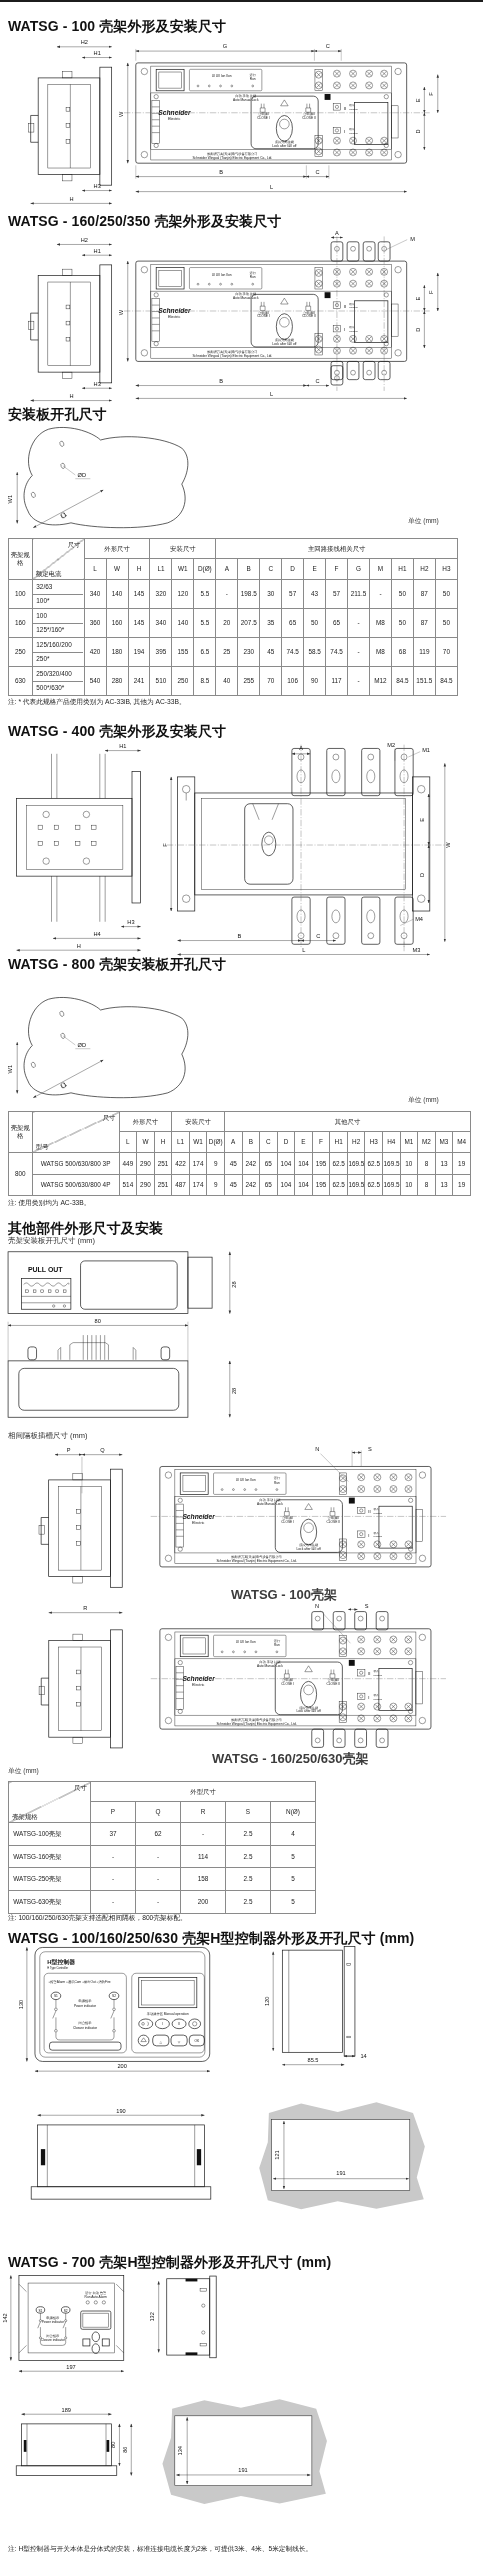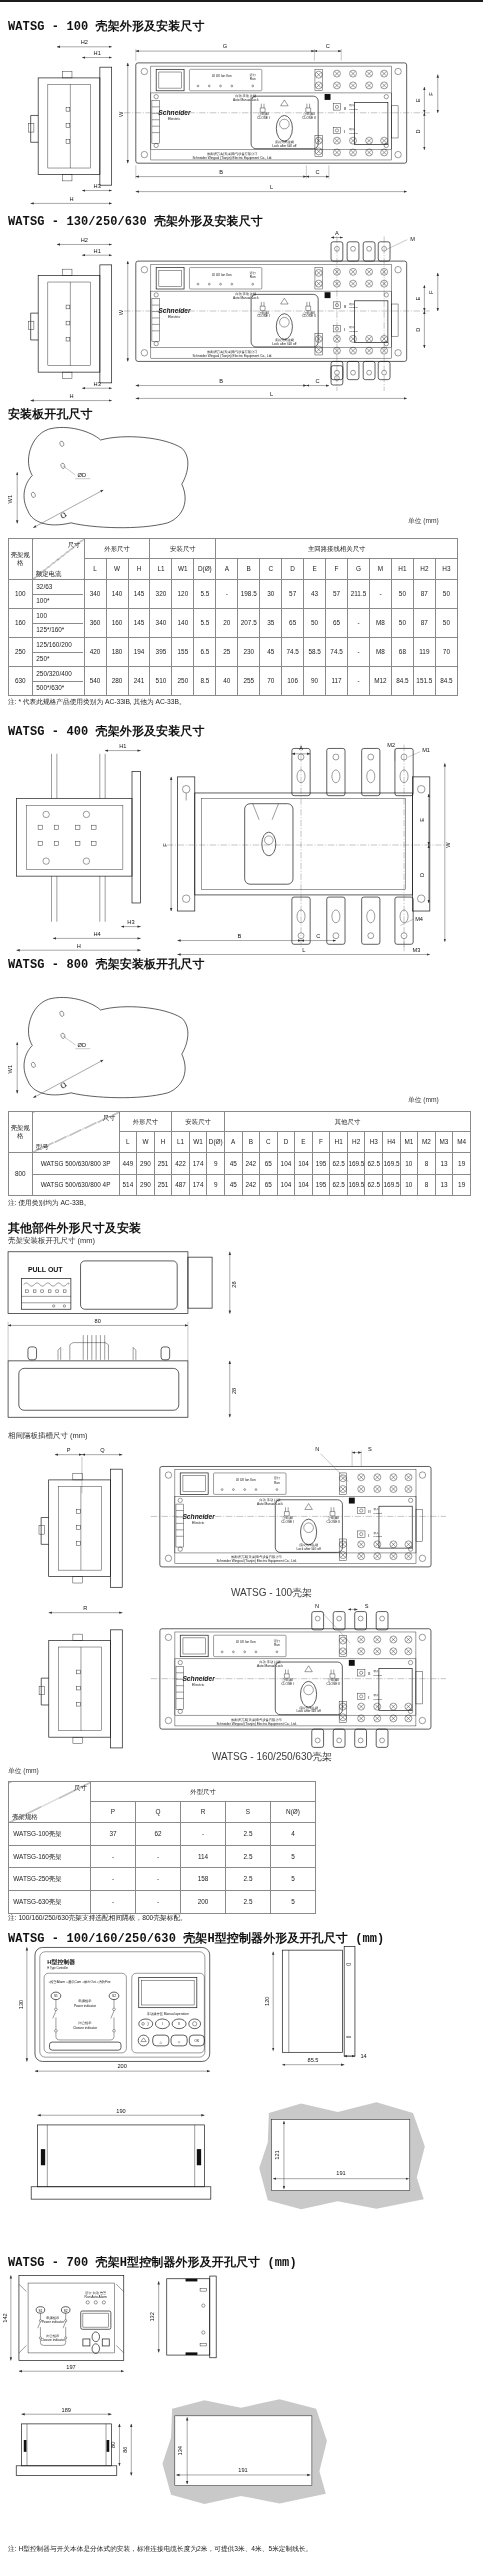--- a/index.html
+++ b/index.html
@@ -1,20 +1,20 @@
 <!DOCTYPE html>
 <html style="font-size:8.6px"><head>
 <meta charset="utf-8">
 <style>
   html,body{margin:0;padding:0;background:#ffffff;}
   body{width:484px;height:2576px;position:relative;font-family:"Liberation Sans",sans-serif;color:#1a1a1a;}
   .abs{position:absolute;}
-  .h{font-size:12px;font-weight:bold;color:#111;letter-spacing:0.1px;font-family:Liberation Mono, monospace;}
+  .h{font-size:14px;font-weight:bold;color:#111;letter-spacing:0.1px;}
   .sub{font-size:7.5px;color:#2e2e2e;}
-  .cap{font-size:10px;color:#3c3c3c;}
+  .cap{font-size:13px;color:#3c3c3c;font-weight:bold;}
   .note{font-size:6.7px;color:#222;}
   .unit{font-size:6.7px;color:#333;}
   
   table.tbl{border-collapse:collapse;table-layout:fixed;font-size:6.4px;color:#1a1a1a;
     border-top:1.6px solid #3a3a3a;border-bottom:1.6px solid #3a3a3a;background:#fff;}
   table.tbl th,table.tbl td{border:0.5px solid #8a8a8a;font-weight:normal;text-align:center;
     vertical-align:middle;padding:0.5px 0.5px;line-height:1.25;overflow:hidden;}
   tr.hr1 th{height:18px;}
   tr.hr2 th{height:19.3px;}
   td.dcell{height:27px;}
@@ -199,21 +199,21 @@
     <line class="xl" x1="570" y1="243" x2="570" y2="268"></line>
     <line class="xl" x1="612" y1="243" x2="612" y2="268"></line>
   <line class="dl" x1="252" y1="264" x2="570" y2="264" marker-start="url(#ar)" marker-end="url(#ar)"></line>
   <text class="dt" x="411" y="259">B</text>
   <line class="dl" x1="570" y1="264" x2="612" y2="264" marker-start="url(#ar)" marker-end="url(#ar)"></line>
   <text class="dt" x="591" y="259">C</text>
   <line class="dl" x1="252" y1="292" x2="757" y2="292" marker-start="url(#ar)" marker-end="url(#ar)"></line>
   <text class="dt" x="505" y="287">L</text>
 </svg>
 
-<div class="abs h" style="left:8px;top:213px">WATSG - 130/250/630 壳架外形及安装尺寸</div>
+<div class="abs h" style="left:8px;top:213px">WATSG - 160/250/350 壳架外形及安装尺寸</div>
 
 <svg class="abs" style="left:0;top:230px" width="484" height="177" viewBox="0 0 900 330">
   <use href="#sv" transform="translate(0,45)"></use>
   <line class="dl" x1="105" y1="27" x2="207" y2="27" marker-start="url(#ar)" marker-end="url(#ar)"></line>
   <text class="dt" x="156" y="22">H2</text>
   <line class="dl" x1="152" y1="47" x2="207" y2="47" marker-start="url(#ar)" marker-end="url(#ar)"></line>
   <text class="dt" x="180" y="42">H1</text>
   <line class="dl" x1="152" y1="295" x2="207" y2="295" marker-start="url(#ar)" marker-end="url(#ar)"></line>
   <text class="dt" x="180" y="290">H3</text>
   <line class="dl" x1="56" y1="318" x2="207" y2="318" marker-start="url(#ar)" marker-end="url(#ar)"></line>

